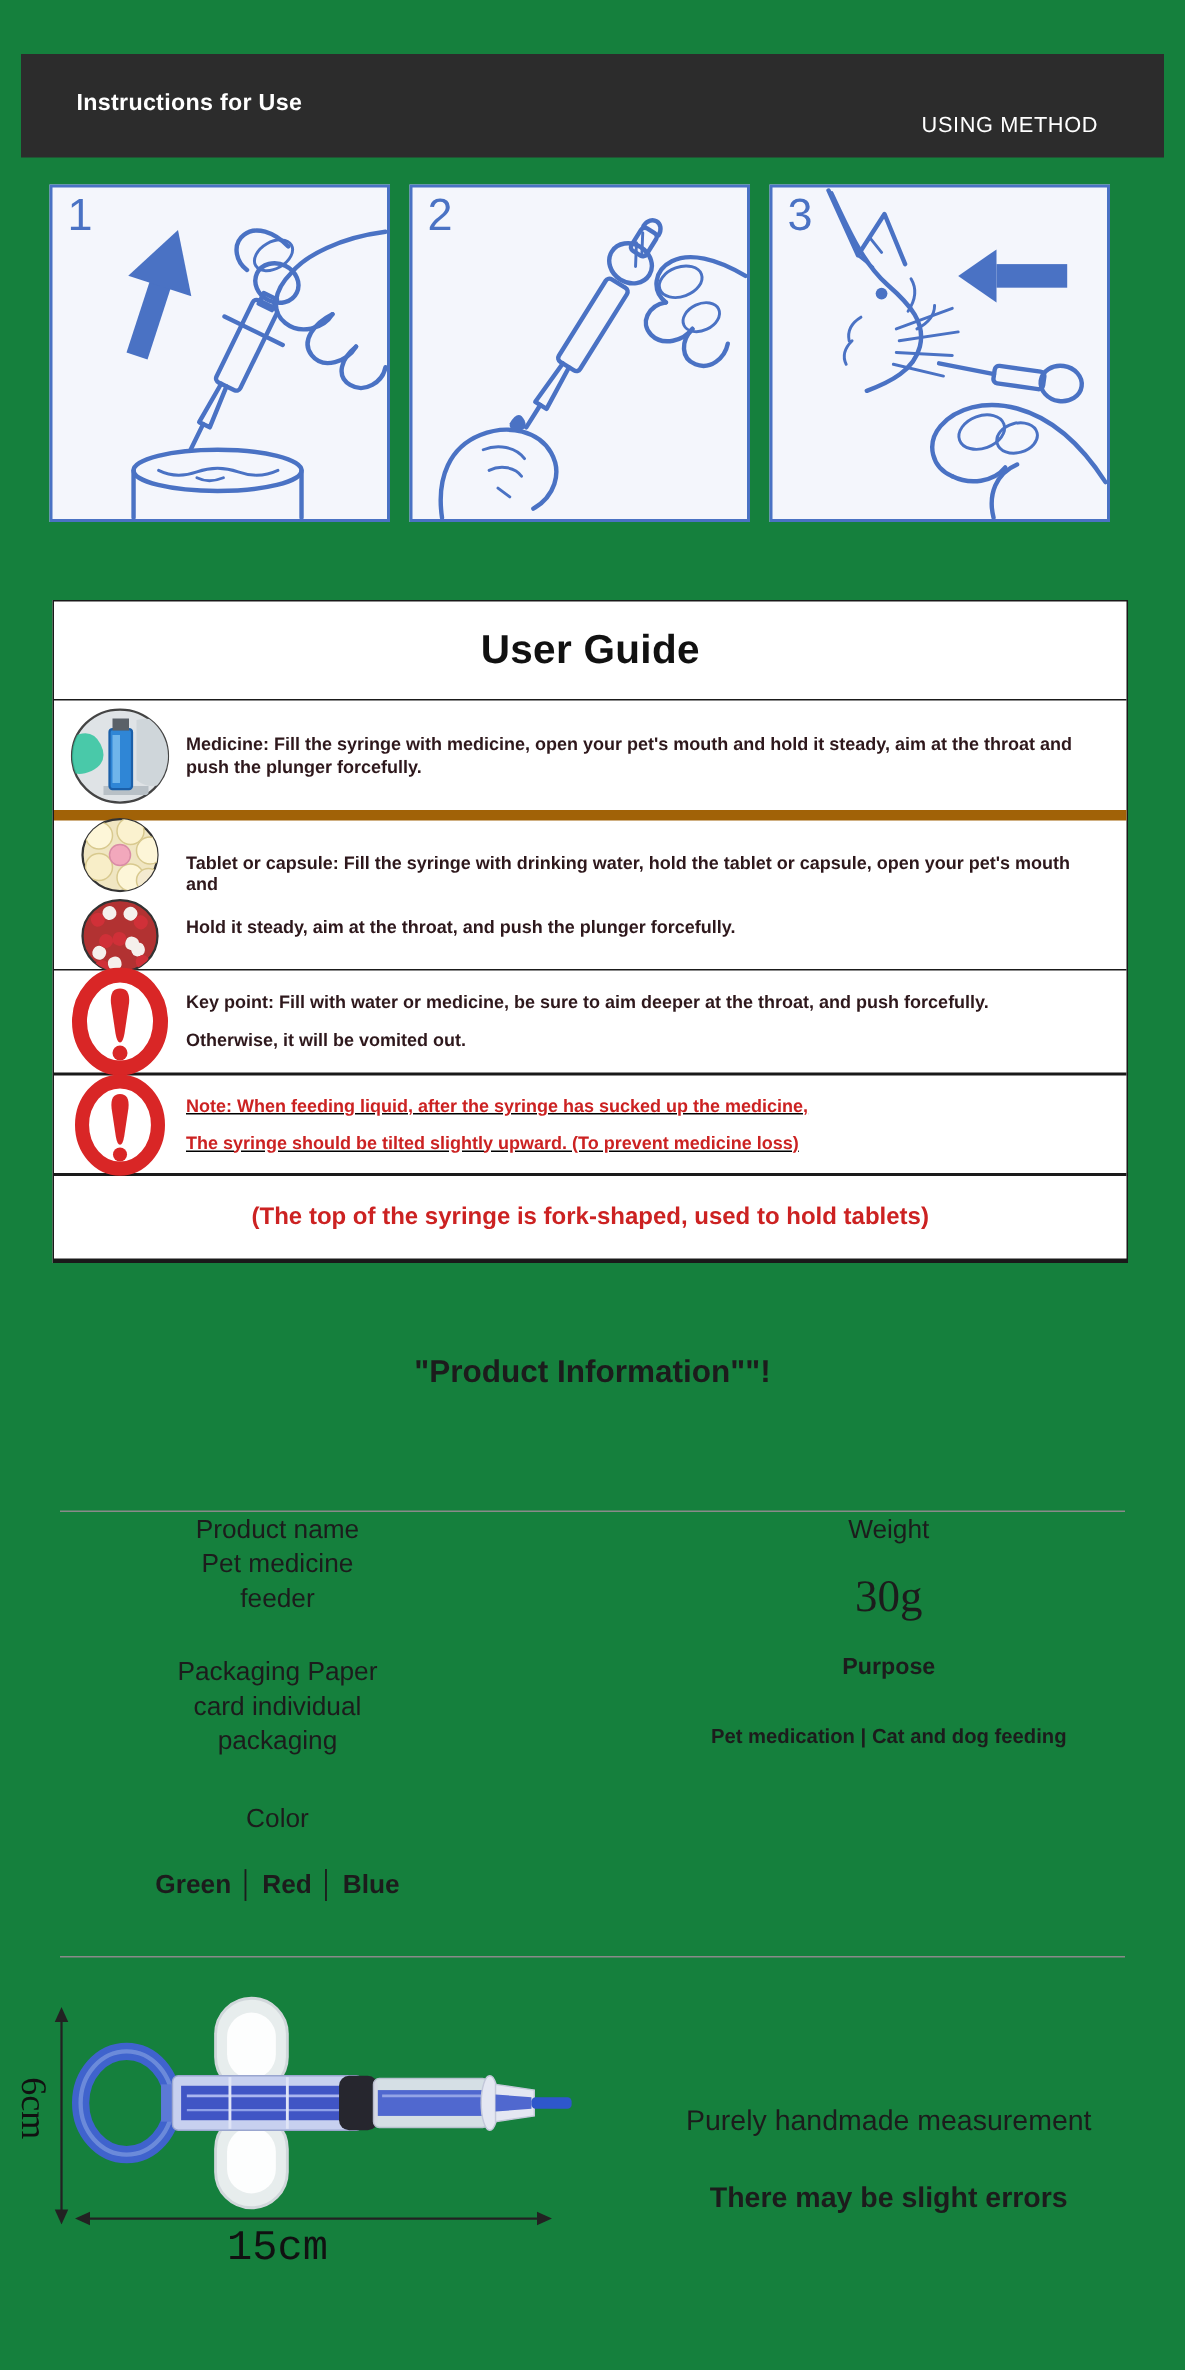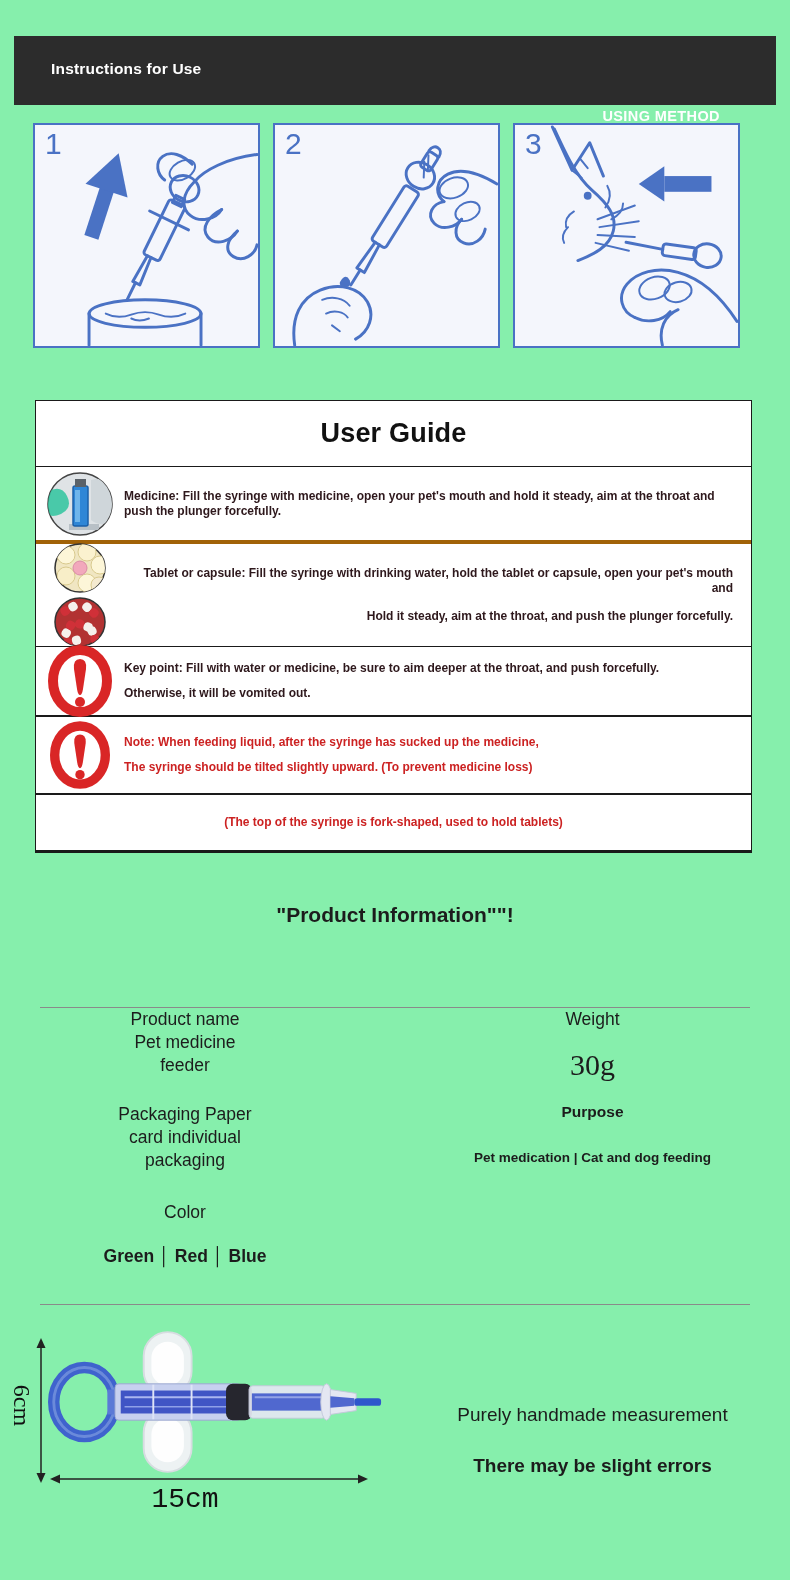--- a/index.html
+++ b/index.html
@@ -1,49 +1,49 @@
 <!DOCTYPE html>
 <html><head>
 <meta charset="utf-8">
 <style>
   * { margin:0; padding:0; box-sizing:border-box; }
   html,body { background:#ffffff; }
   body { font-family:"Liberation Sans", sans-serif; }
-  .page { position:relative; width:790px; height:1580px; background:#86efac; overflow:hidden; }
+  .page { position:relative; width:790px; height:1580px; background:#15803d; overflow:hidden; }
 
   
   .header { position:absolute; left:14px; top:36px; width:762px; height:69px; background:#2c2c2c; }
   .header-left { position:absolute; left:37px; top:24px; color:#fff; font-size:15.5px; font-weight:bold; letter-spacing:.2px; }
-  .header-right { position:absolute; right:56px; top:40px; color:#fff; font-size:14.5px; font-weight:bold; letter-spacing:.4px;margin-top:32px; }
+  .header-right { position:absolute; right:44px; top:40px; color:#fff; font-size:14.5px; font-weight:normal; letter-spacing:.4px; }
 
   
   .panels { position:absolute; left:33px; top:123px; width:724px; height:225px; display:flex; gap:13px; }
   .panel { position:relative; width:227px; height:225px; border:2px solid #4a72c4; background:#f4f6fc; }
   .panel-number { position:absolute; left:10px; top:4px; color:#4a72c4; font-size:30px; font-weight:400; line-height:1; }
   .panel svg { position:absolute; left:0; top:0; width:100%; height:100%; }
   .ln { fill:none; stroke:#4a72c4; stroke-width:3; stroke-linecap:round; stroke-linejoin:round; }
   .lnthin { fill:none; stroke:#4a72c4; stroke-width:2; stroke-linecap:round; stroke-linejoin:round; }
   .fillblue { fill:#4a72c4; stroke:none; }
 
   
   .guide { position:absolute; left:35px; top:364px; width:717px; border:1.5px solid #1a1a1a; border-bottom-width:3px; background:#fff;margin-top:36px; }
   .g-title { height:66px; border-bottom:1px solid #1a1a1a; display:flex; align-items:center; justify-content:center;
              font-size:27px; font-weight:bold; color:#111; letter-spacing:.2px; }
   .g-row { display:flex; align-items:center; }
   .g-icons { width:88px; flex:0 0 88px; display:flex; flex-direction:column; align-items:center; justify-content:center; gap:4px; }
   .g-text { flex:1; padding-right:18px; font-size:12px; font-weight:bold; color:#2e181c; line-height:1.22; }
   .g-text p + p { margin-top:10px; }
   .row1 { height:73px; }
-  .row2 { height:106px; border-top:4px solid #a16207;text-align:right; }
+  .row2 { height:106px; border-top:7px solid #a16207; }
   .row2 .g-text p + p { margin-top:14px; }
   .row3 { height:69px; border-top:1px solid #1a1a1a; }
-  .row4 { height:80px; border-top:2.5px solid #1a1a1a; border-bottom:2.5px solid #1a1a1a; }
+  .row4 { height:69px; border-top:2.5px solid #1a1a1a; border-bottom:2.5px solid #1a1a1a;text-decoration:underline; }
   .row4 .g-text { color:#cc2222; }
   .row5 { height:55px; justify-content:center; }
-  .row5 .g-text { flex:0 0 auto; padding:0; color:#cc2222; font-size:12px; }
+  .row5 .g-text { flex:0 0 auto; padding:0; color:#cc2222; font-size:16px; }
 
   
   .info-heading { position:absolute; left:0; top:903px; width:790px; text-align:center;
                   font-size:21px; font-weight:bold; color:#1c1c1c; }
   .hr { position:absolute; left:40px; width:710px; border-top:1px solid #8a8a8a; }
   .hr1 { top:1007px; } .hr2 { top:1304px; }
   .col-left { position:absolute; left:60px; width:250px; text-align:center; color:#1c1c1c; }
   .col-right { position:absolute; left:420px; width:345px; text-align:center; color:#1c1c1c; }
   .big-label { font-size:17.5px; font-weight:normal; line-height:23px; }
   .name-block { position:absolute; top:1008px; left:0; width:100%; }

